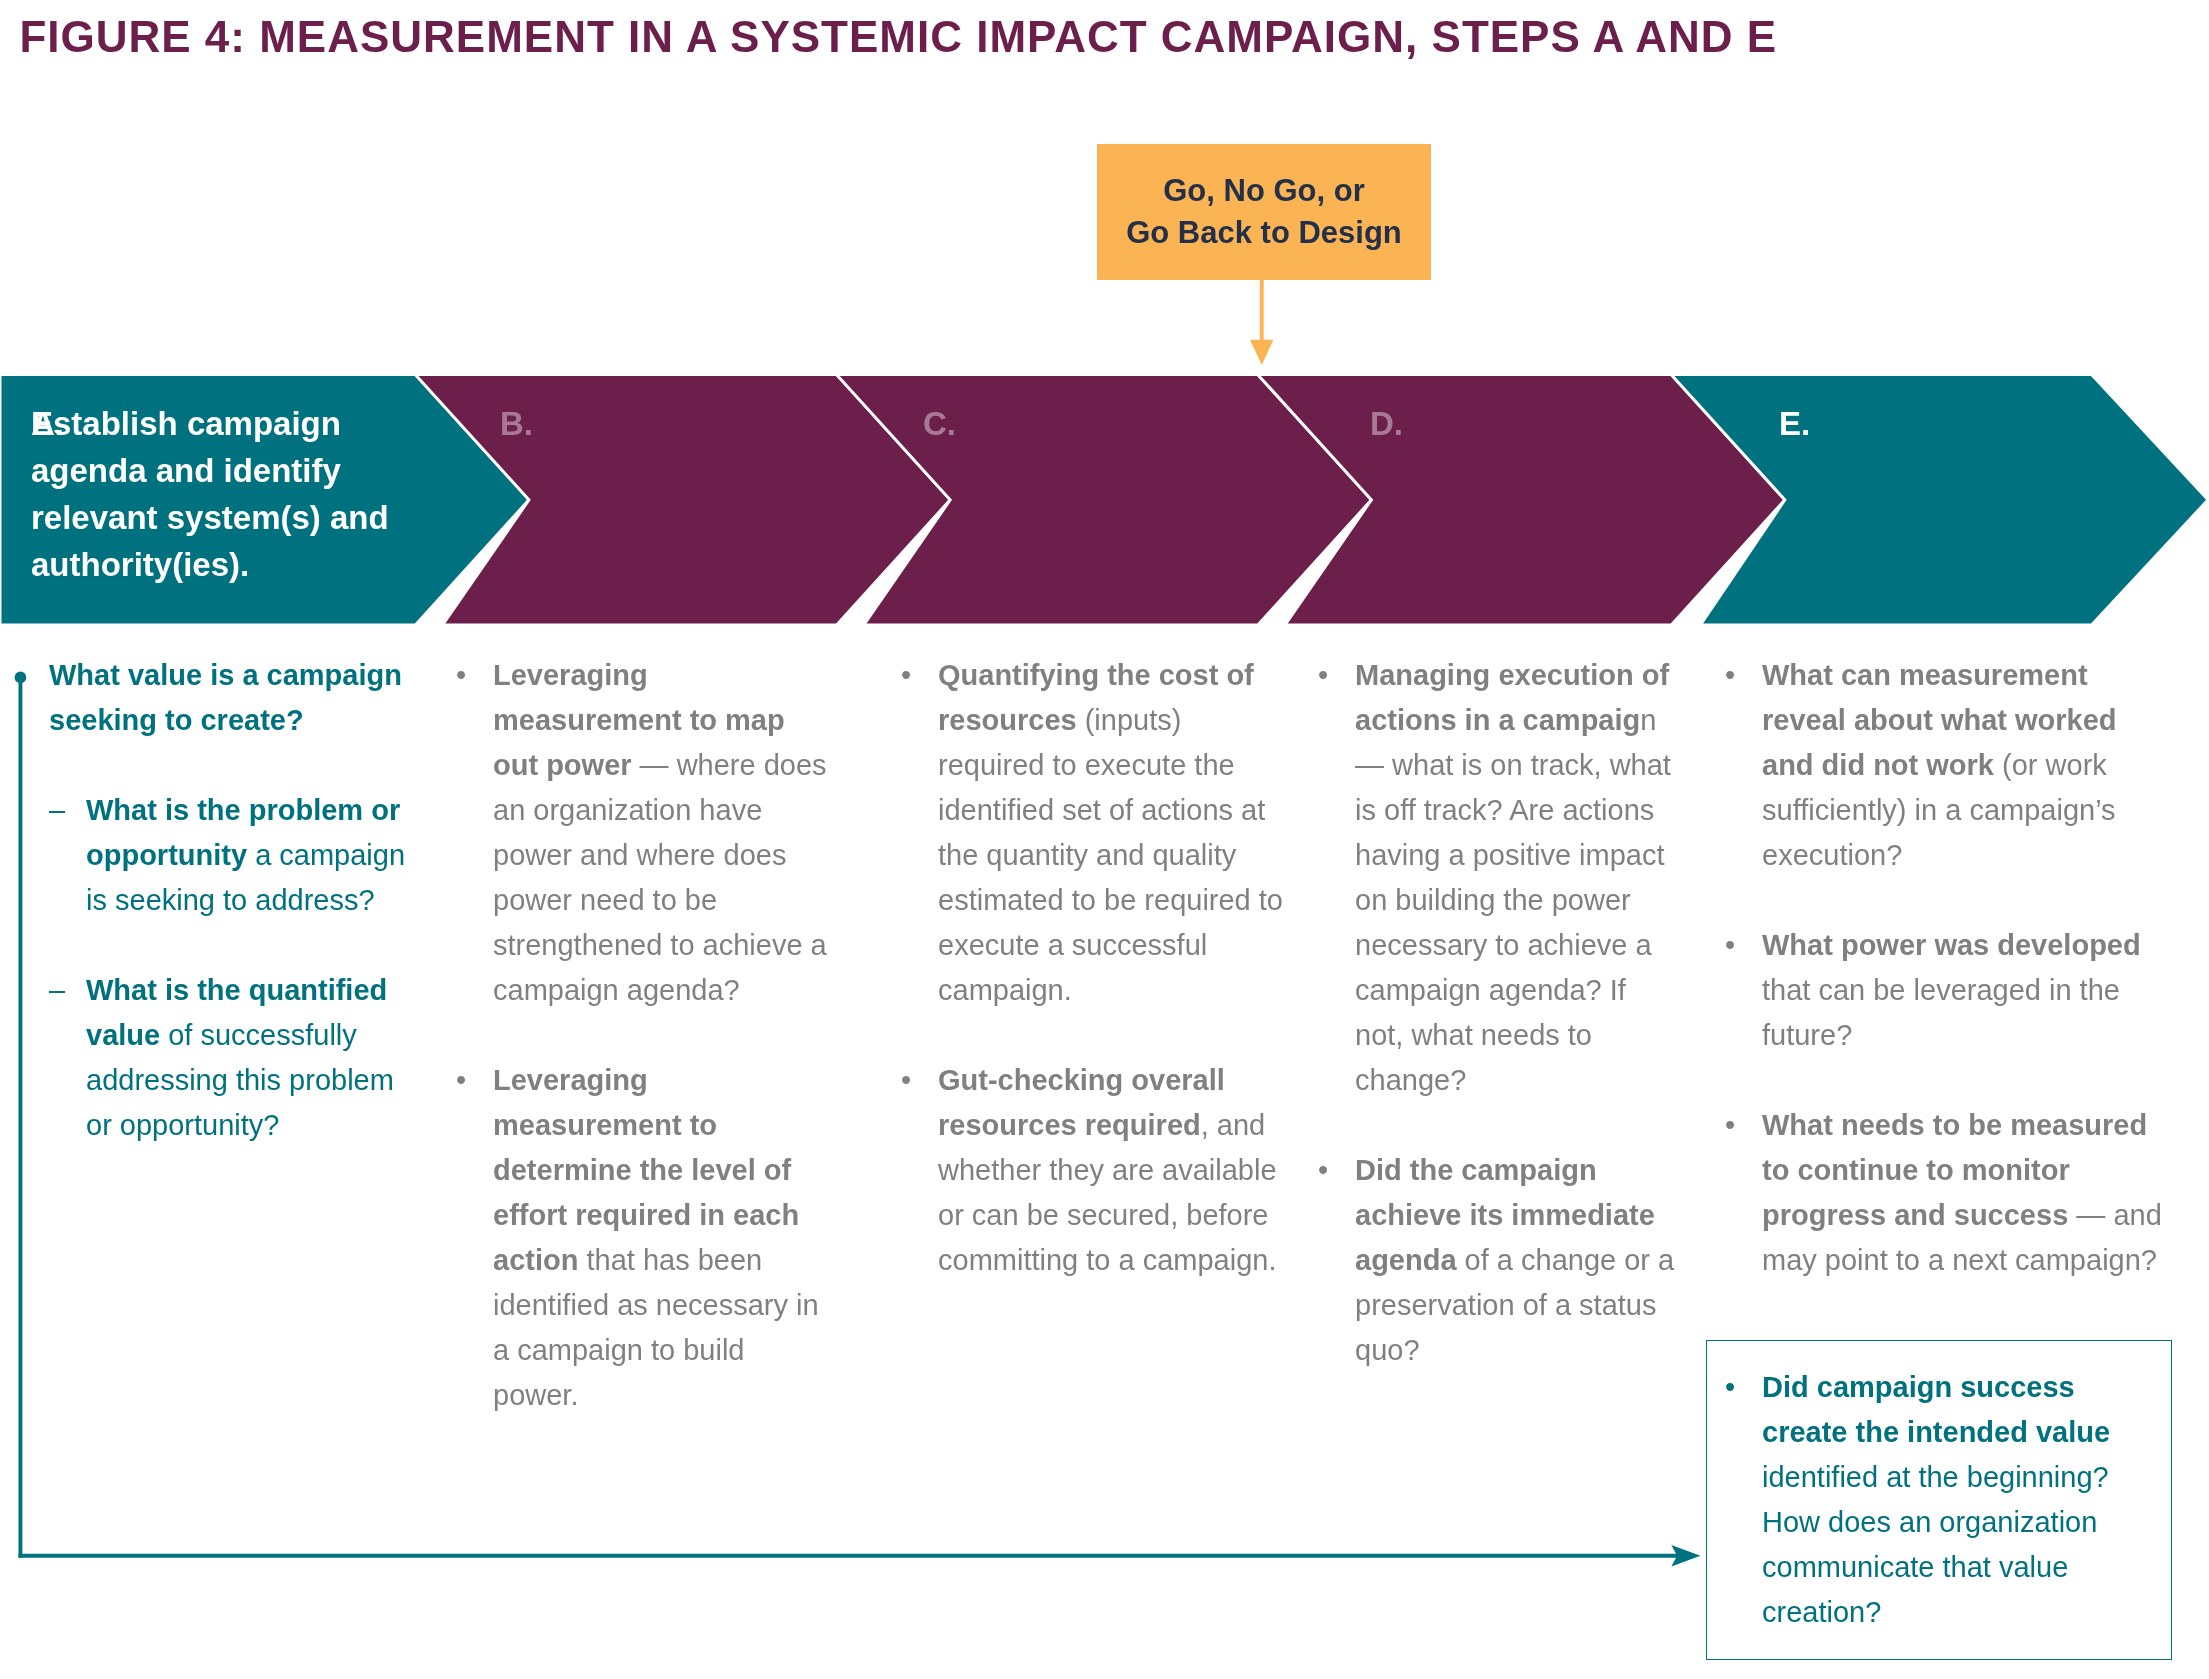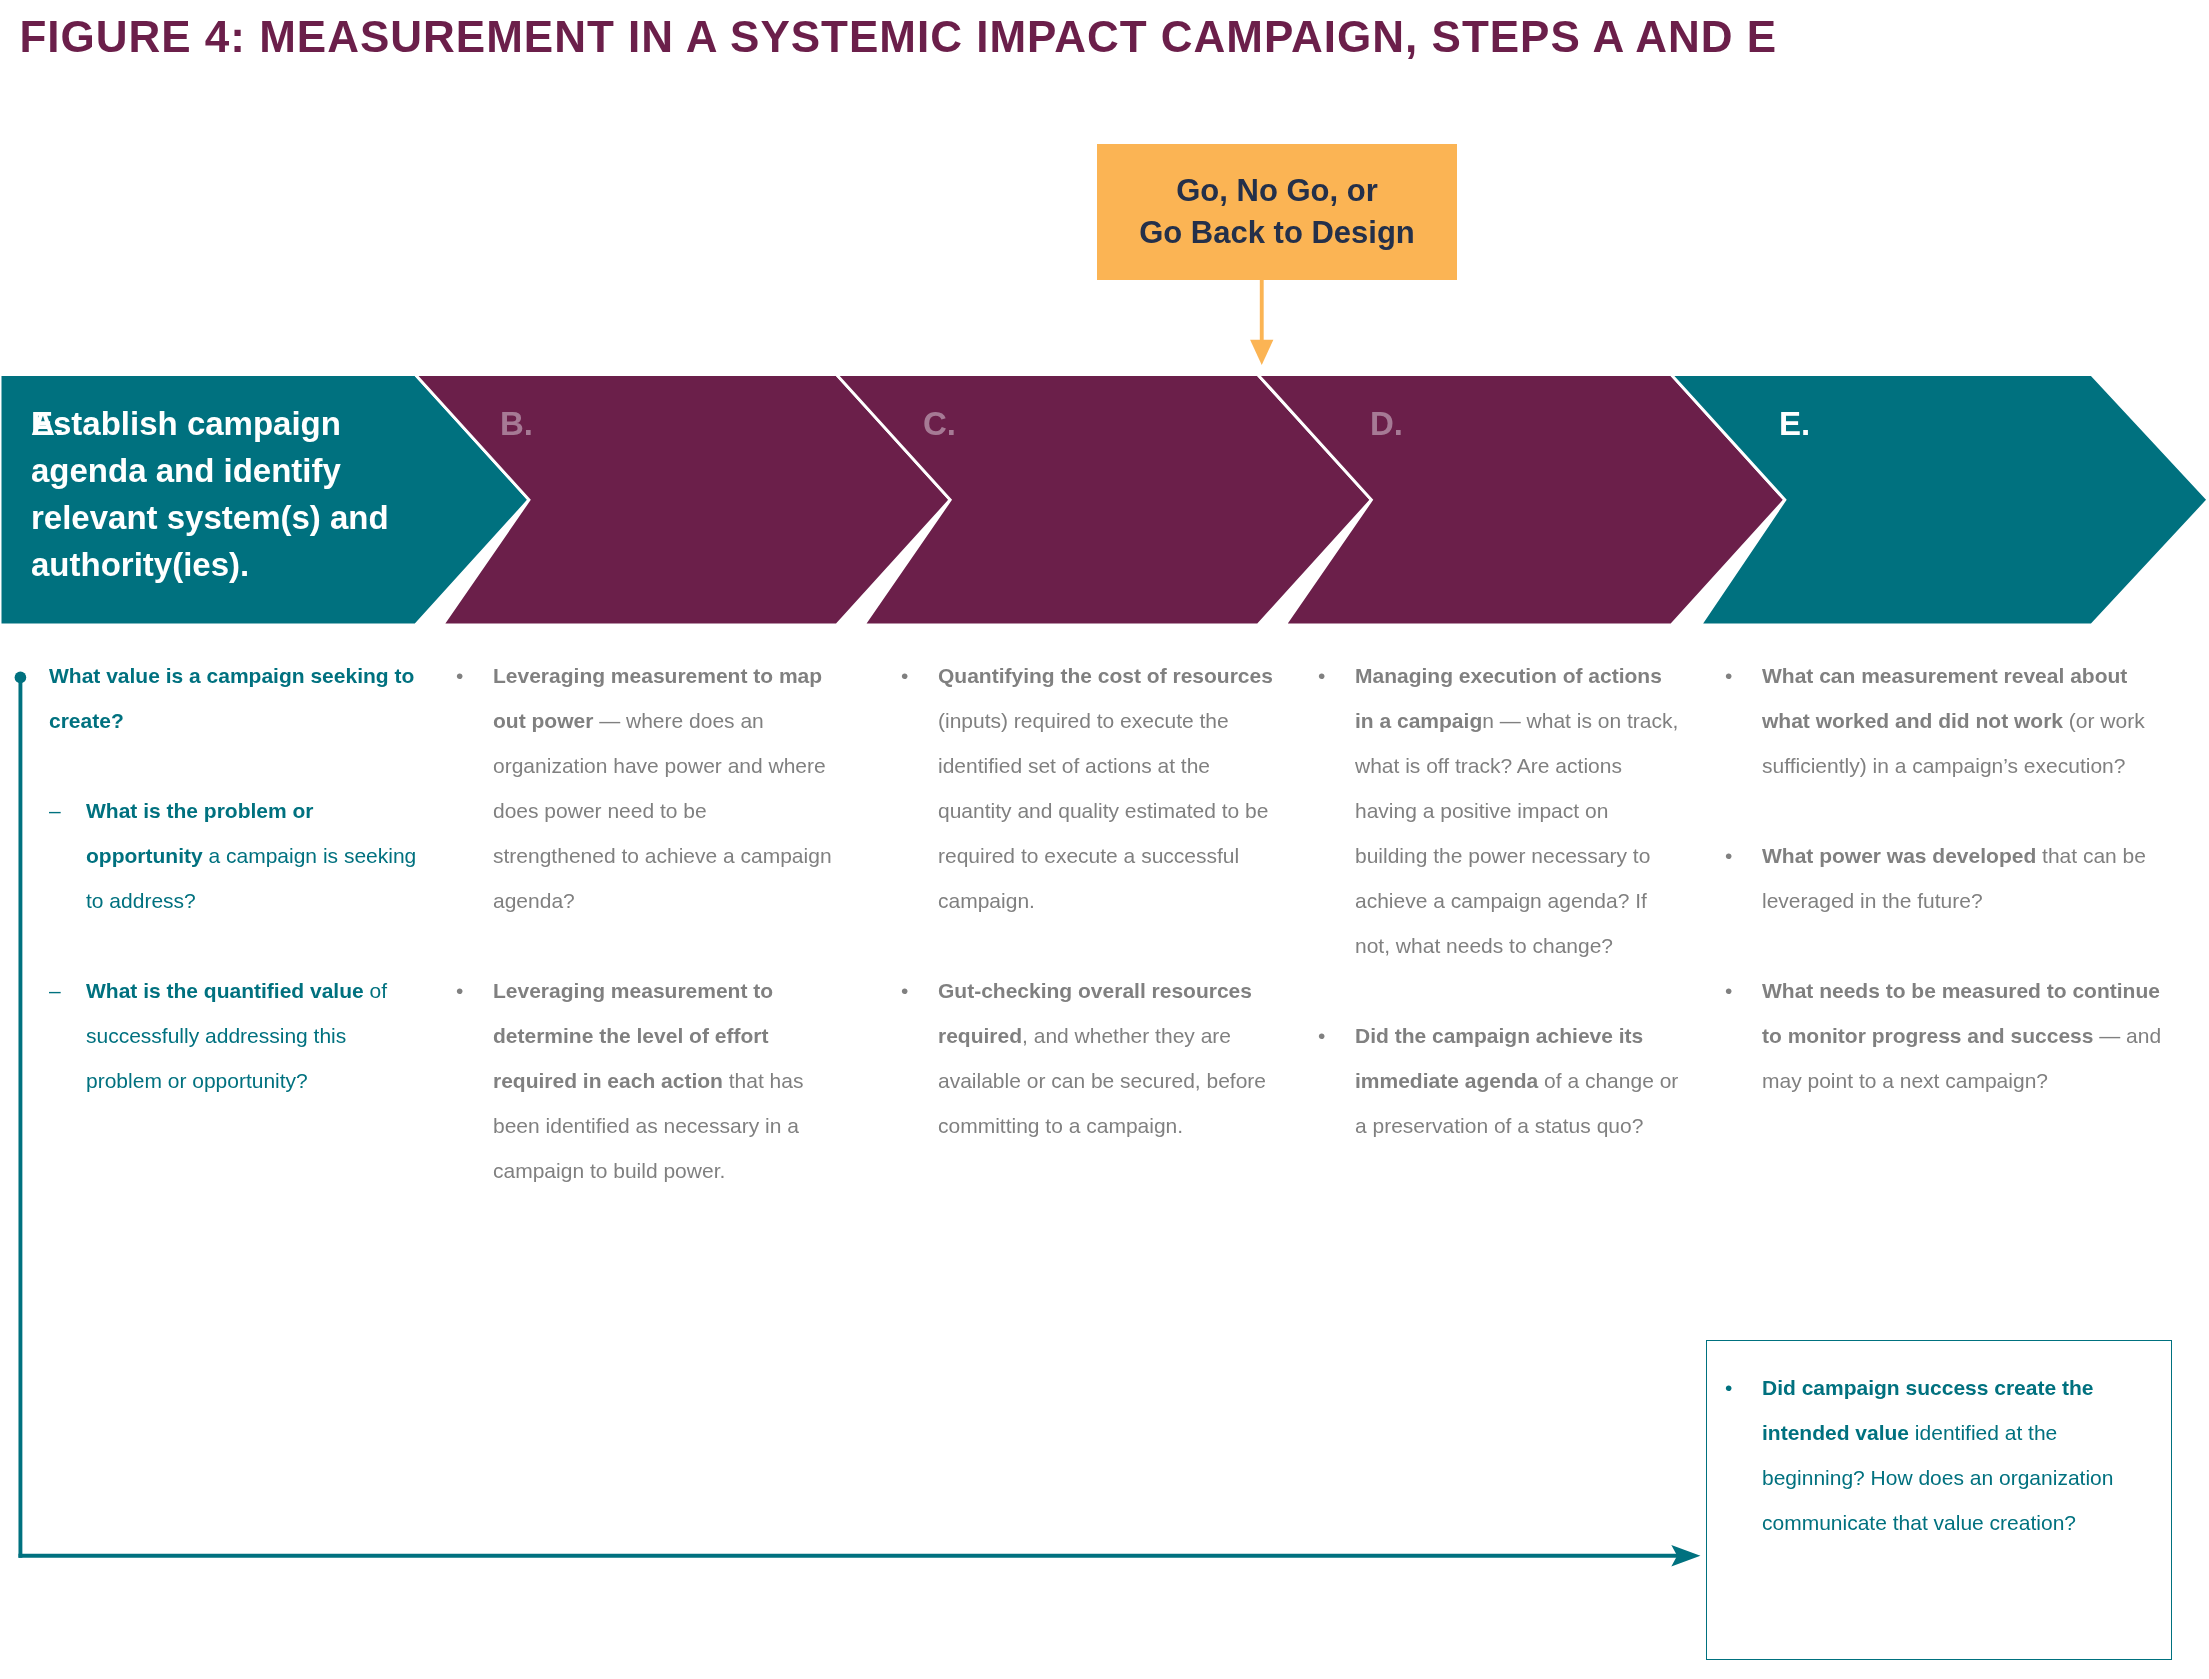--- a/index.html
+++ b/index.html
@@ -1,29 +1,29 @@
 <!DOCTYPE html>
 <html><head>
   <meta charset="utf-8">
   <style>
     html, body { margin: 0; padding: 0; background: #ffffff; }
     body { width: 2210px; height: 1680px; position: relative; overflow: hidden;
            font-family: "Liberation Sans", "DejaVu Sans", sans-serif; }
     .title { position: absolute; left: 19.4px; top: 11.6px; font-size: 44px; font-weight: bold;
              letter-spacing: 1px; color: #6b1f4a; white-space: nowrap; }
-    .decision { position: absolute; left: 1097px; top: 144px; width: 360px; height: 136px;
+    .decision { position: absolute; left: 1097px; top: 144px; width: 334px; height: 136px;
                 background: #fbb454; display: flex; align-items: center; justify-content: center;
                 text-align: center; color: #24304a; font-size: 31px; font-weight: bold; line-height: 42px; }
     svg.canvas { position: absolute; left: 0; top: 0; }
     .step-label { position: absolute; font-size: 33px; font-weight: bold; line-height: 47px; }
     .step-label .letter { position: absolute; left: 0; top: 0; }
     .step-label .text { display: block; }
     .step-label.active { color: #ffffff; }
     .step-label.dim { color: #a67a95; }
-    .col { position: absolute; font-size: 21px; line-height: 45px; }
+    .col { position: absolute; font-size: 29px; line-height: 45px; }
     .col.gray { color: #808080; }
     .col.teal { color: #00717f; }
     .item { position: relative; padding-left: 37px; margin-bottom: 45px; }
     .item .bullet { position: absolute; left: 0; top: 0; }
     .item b { font-weight: bold; }
     .colA .q { padding-left: 0; }
     .boxE { position: absolute; left: 1706px; top: 1340px; width: 466px; height: 320px;
             border: 1.9px solid #00717f; box-sizing: border-box; }
   </style>
 </head>

